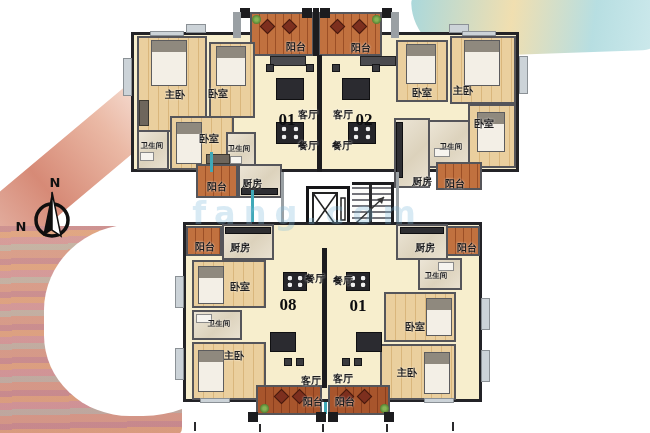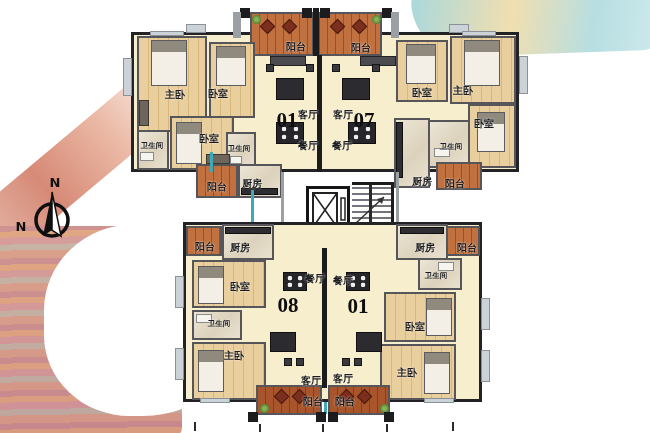--- a/index.html
+++ b/index.html
@@ -46,21 +46,21 @@
   .plant{border-radius:50%;background:radial-gradient(circle,#86b355 25%,#4e7e2e 75%);width:9px;height:9px;}
   .fix{background:#f6f4ef;border:1px solid #8a8a8a;}
   .ctr{background:#2e2e32;border:1px solid #0f0f11;}
   .stairs{background:repeating-linear-gradient(0deg,#74747a 0 1.5px,transparent 1.5px 6px);
           border:3px solid #1c1c1f;border-left:none;background-color:#fdfdfb;}
   .elev{border:3px solid #141417;background:#fdfdfb;}
   .tick{background:#2a2a2c;}
   
   .lbl{font-size:10px;font-weight:700;color:#1c1c1e;white-space:nowrap;
        transform:translate(-50%,-50%);text-shadow:0 0 2px rgba(255,255,255,.9);letter-spacing:0;}
-  .unitnum{font-family:"Liberation Serif","DejaVu Serif",serif;font-size:21px;font-weight:700;color:#0d0d0f;
+  .unitnum{font-family:"Liberation Serif","DejaVu Serif",serif;font-size:17px;font-weight:700;color:#0d0d0f;
        transform:translate(-50%,-50%);}
   .nlbl{font-size:13px;font-weight:700;color:#111;transform:translate(-50%,-50%);}
   .wm{font-size:32px;font-weight:700;color:rgba(125,185,220,.30);letter-spacing:8px;
       transform:translate(-50%,-50%);white-space:nowrap;}
 </style>
 </head>
 <body>
 
 <div id="canvas">
 
@@ -250,26 +250,27 @@
   <span class="lbl" style="left:425px;top:248px;">厨房</span>
   <span class="lbl" style="left:467px;top:248px;">阳台</span>
   <span class="lbl" style="left:436px;top:276px;font-size:7.5px;">卫生间</span>
   <span class="lbl" style="left:343px;top:281px;">餐厅</span>
   <span class="lbl" style="left:415px;top:327px;">卧室</span>
   <span class="lbl" style="left:407px;top:373px;">主卧</span>
   <span class="lbl" style="left:343px;top:379px;">客厅</span>
   <span class="lbl" style="left:345px;top:402px;">阳台</span>
 
   <span class="unitnum" style="left:287px;top:120px;">01</span>
-  <span class="unitnum" style="left:364px;top:120px;">07</span>
+  <span class="unitnum" style="left:364px;top:120px;">02</span>
   <span class="unitnum" style="left:288px;top:305px;">08</span>
   <span class="unitnum" style="left:358px;top:306px;">01</span>
 
   <span class="nlbl" style="left:55px;top:182px;">N</span>
   <span class="nlbl" style="left:21px;top:226px;">N</span>
   <svg width="64" height="66" style="left:22px;top:190px;">
     <circle cx="30" cy="30" r="16" fill="none" stroke="#0f0f0f" stroke-width="3.5"></circle>
     <polygon points="30,2 21,46 30,40" fill="#0f0f0f"></polygon>
     <polygon points="30,2 39,46 30,40" fill="#ffffff" stroke="#0f0f0f" stroke-width="1.5"></polygon>
   </svg>
 
+  <span class="wm" style="left:308px;top:213px;">fang.com</span>
 
 </div>
 
 </body></html>

